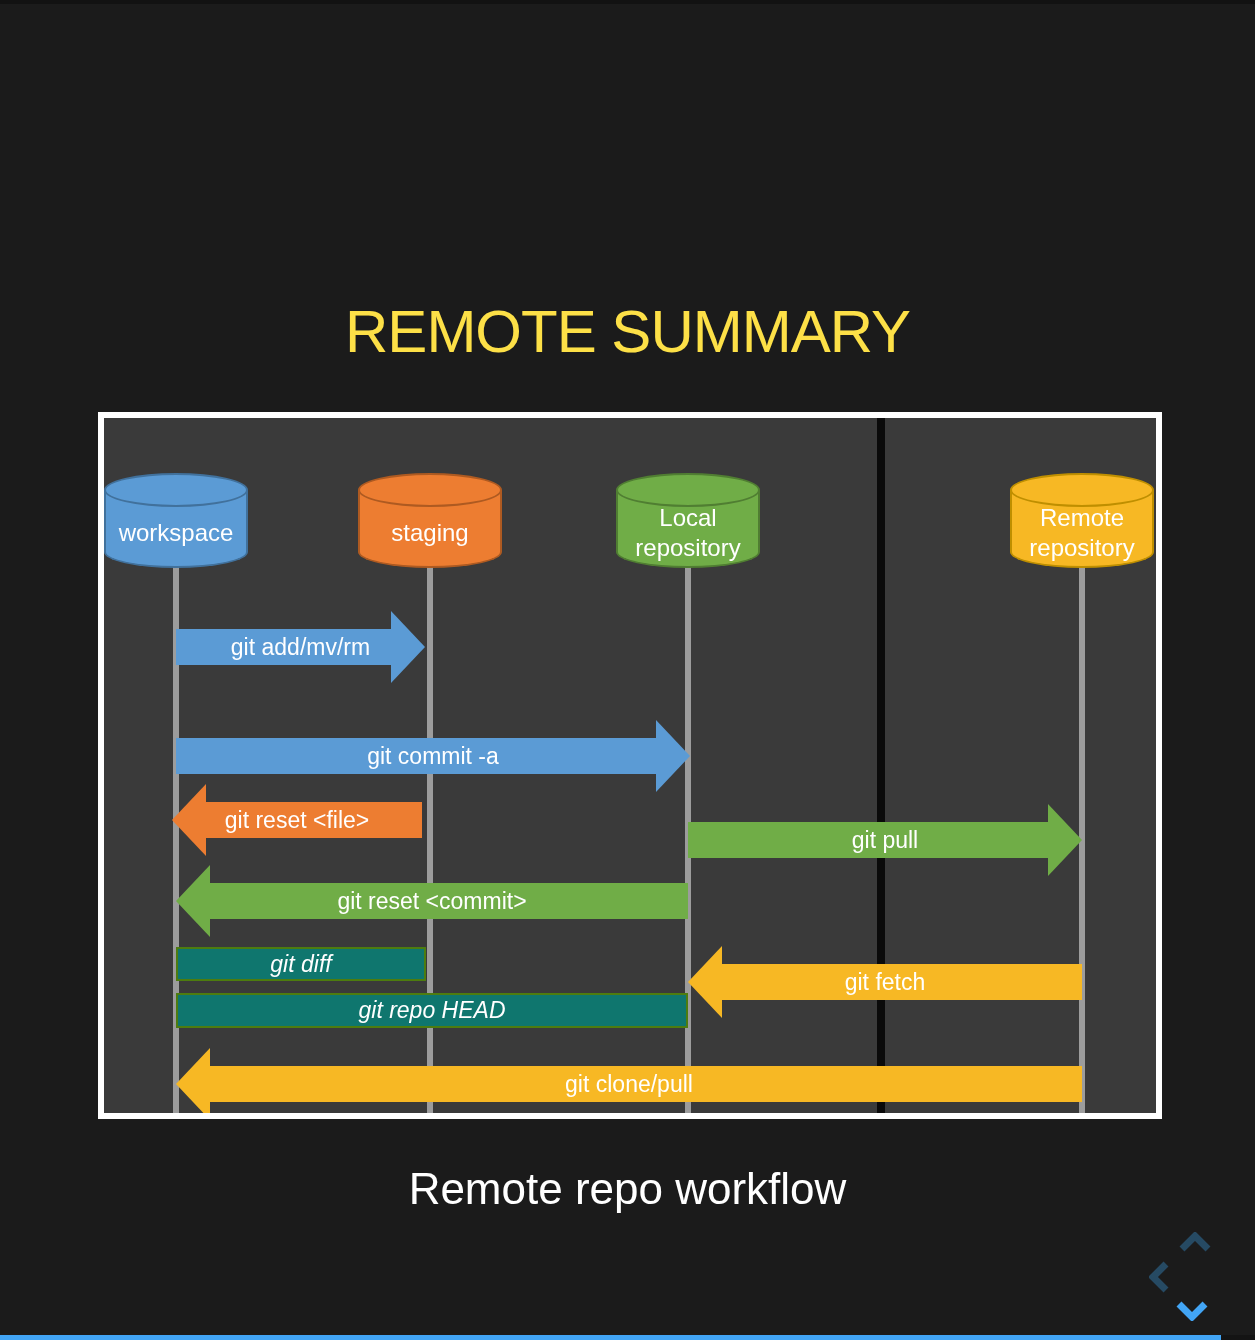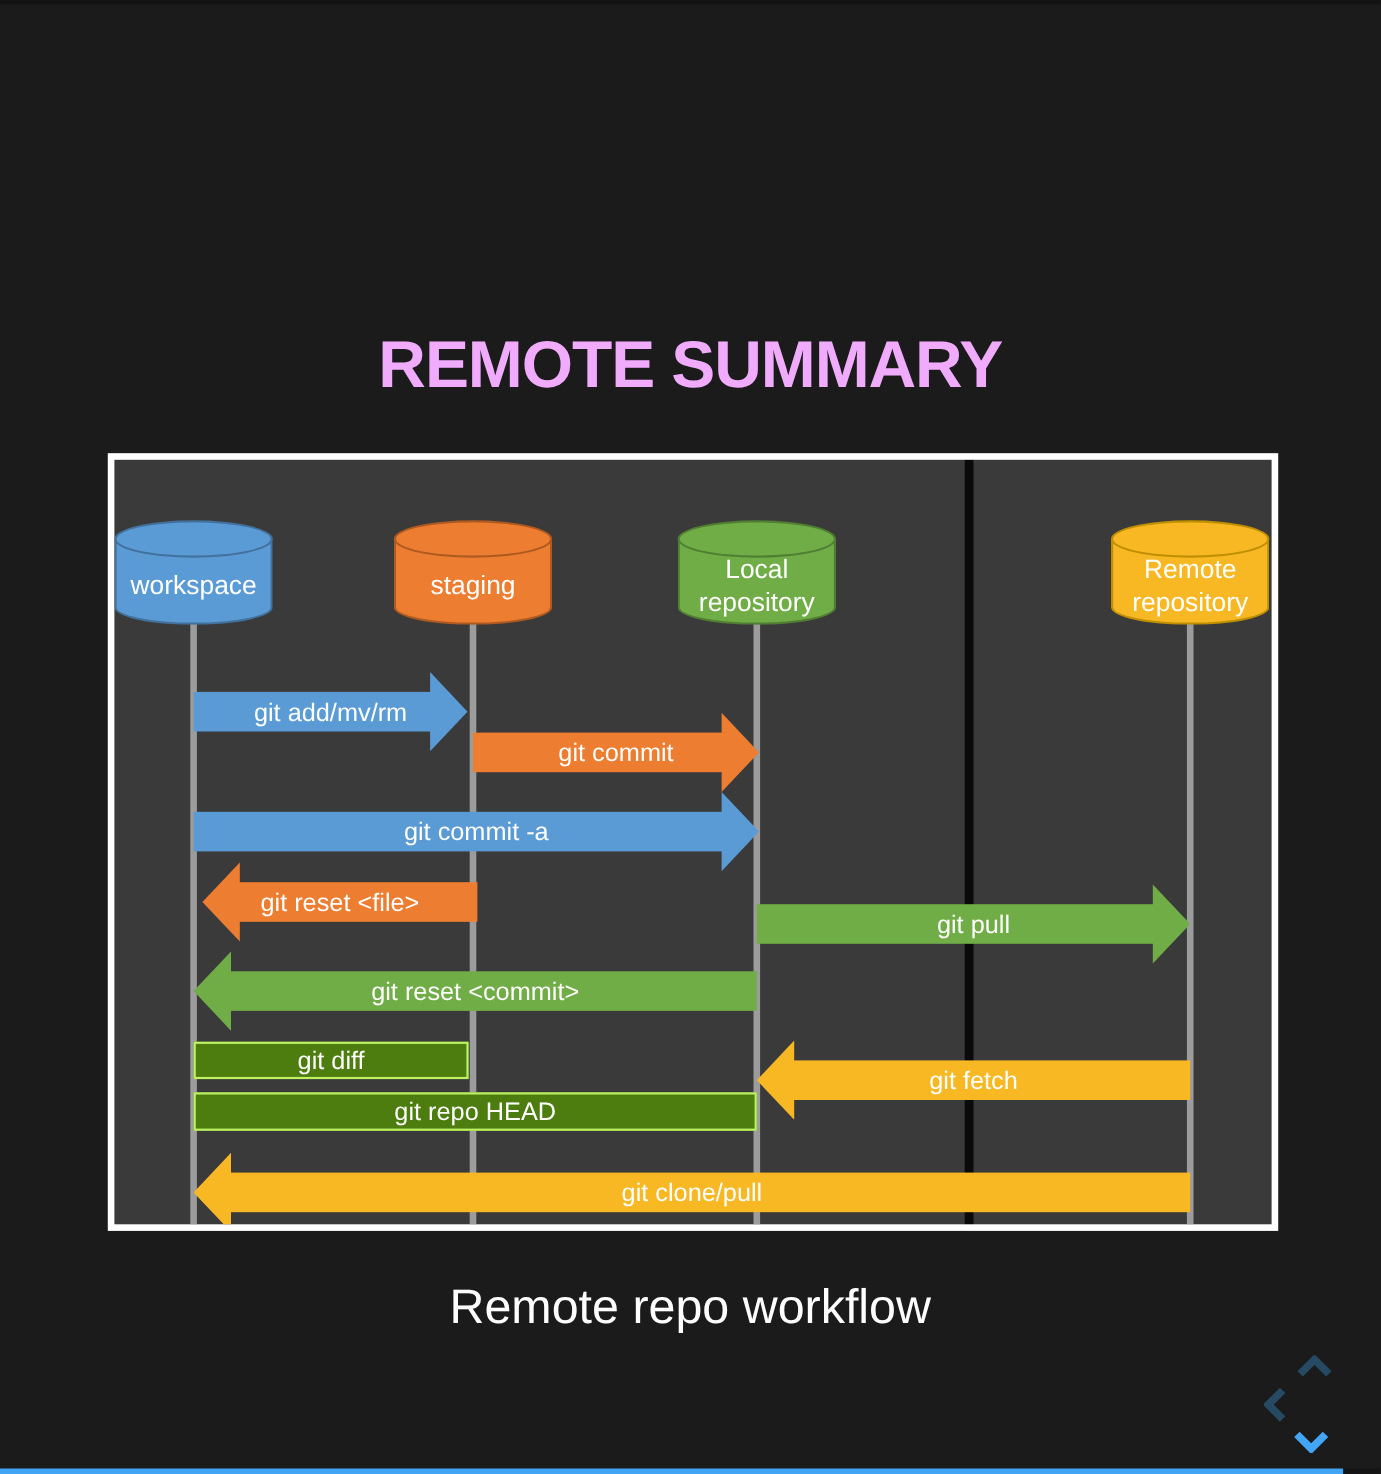--- a/index.html
+++ b/index.html
@@ -7,22 +7,22 @@
     width:1255px;height:1340px;position:relative;overflow:hidden;
     background:#1B1B1B;
     font-family:"Liberation Sans", sans-serif;
     -webkit-font-smoothing:antialiased;
   }
   .top-edge{position:absolute;left:0;top:0;width:100%;height:4px;background:#121212;}
 
   
   .slide-title{
     position:absolute;left:0;top:256px;width:100%;
-    text-align:center;color:#f0abfc;
-    font-size:60px;line-height:72px;font-weight:700;letter-spacing:-1px;
+    text-align:center;color:#fde047;
+    font-size:60px;line-height:72px;font-weight:400;letter-spacing:-1px;
   }
   .slide-caption{
     position:absolute;left:0;top:1158px;width:100%;
     text-align:center;color:#ffffff;
     font-size:44px;line-height:62px;font-weight:400;
   }
 
   
   .figure{
     position:absolute;left:98px;top:412px;
@@ -66,21 +66,21 @@
   .arrow .albl,.bar .albl{
     position:absolute;left:0;right:0;top:0;bottom:0;
     display:flex;align-items:center;justify-content:center;
     color:#fff;font-size:23px;white-space:nowrap;
   }
   .arrow.blue  .abody{background:#5B9BD5;} .arrow.blue  .head{border-left-color:#5B9BD5;border-right-color:#5B9BD5;}
   .arrow.orange .abody{background:#ED7D31;} .arrow.orange .head{border-left-color:#ED7D31;border-right-color:#ED7D31;}
   .arrow.green .abody{background:#70AD47;} .arrow.green .head{border-left-color:#70AD47;border-right-color:#70AD47;}
   .arrow.yellow .abody{background:#F7B824;} .arrow.yellow .head{border-left-color:#F7B824;border-right-color:#F7B824;}
 
-  .bar{position:absolute;z-index:3;background:#4d7c0f;border:2px solid #bef264;box-sizing:border-box;}
+  .bar{position:absolute;z-index:3;background:#0f766e;border:2px solid #4d7c0f;box-sizing:border-box;font-style:italic;}
 
   
   .nav svg{position:absolute;display:block;}
   .nav .dim  path{stroke:#264A63;}
   .nav .lit  path{stroke:#42A5F5;}
   .nav path{fill:none;stroke-width:7;}
 
   
   .progress-track{position:absolute;left:0;bottom:0;width:100%;height:5px;background:#141414;}
   .progress-fill{height:100%;background:#42A5F5;width:0;}
@@ -120,33 +120,28 @@
     <div class="cap"></div>
     <div class="clabel" style="padding:0 8px">Remote repository</div>
   </div>
 
   <div class="arrow blue right" style="left:72px;width:249px;top:193px">
     <div class="abody"></div>
       <div class="head"></div>
     <span class="albl">git add/mv/rm</span>
   </div>
 
-  <div class="arrow orange right" style="left:326px;width:260px;top:230px">
-    <div class="abody"></div>
-      <div class="head"></div>
-    <span class="albl">git commit</span>
-  </div>
 
   <div class="arrow blue right" style="left:72px;width:514px;top:302px">
     <div class="abody"></div>
       <div class="head"></div>
     <span class="albl">git commit -a</span>
   </div>
 
-  <div class="arrow orange left" style="left:80px;width:250px;top:366px">
+  <div class="arrow orange left" style="left:68px;width:250px;top:366px">
     <div class="abody"></div>
       <div class="head"></div>
     <span class="albl">git reset &lt;file&gt;</span>
   </div>
 
   <div class="arrow green right" style="left:584px;width:394px;top:386px">
     <div class="abody"></div>
       <div class="head"></div>
     <span class="albl">git pull</span>
   </div>

